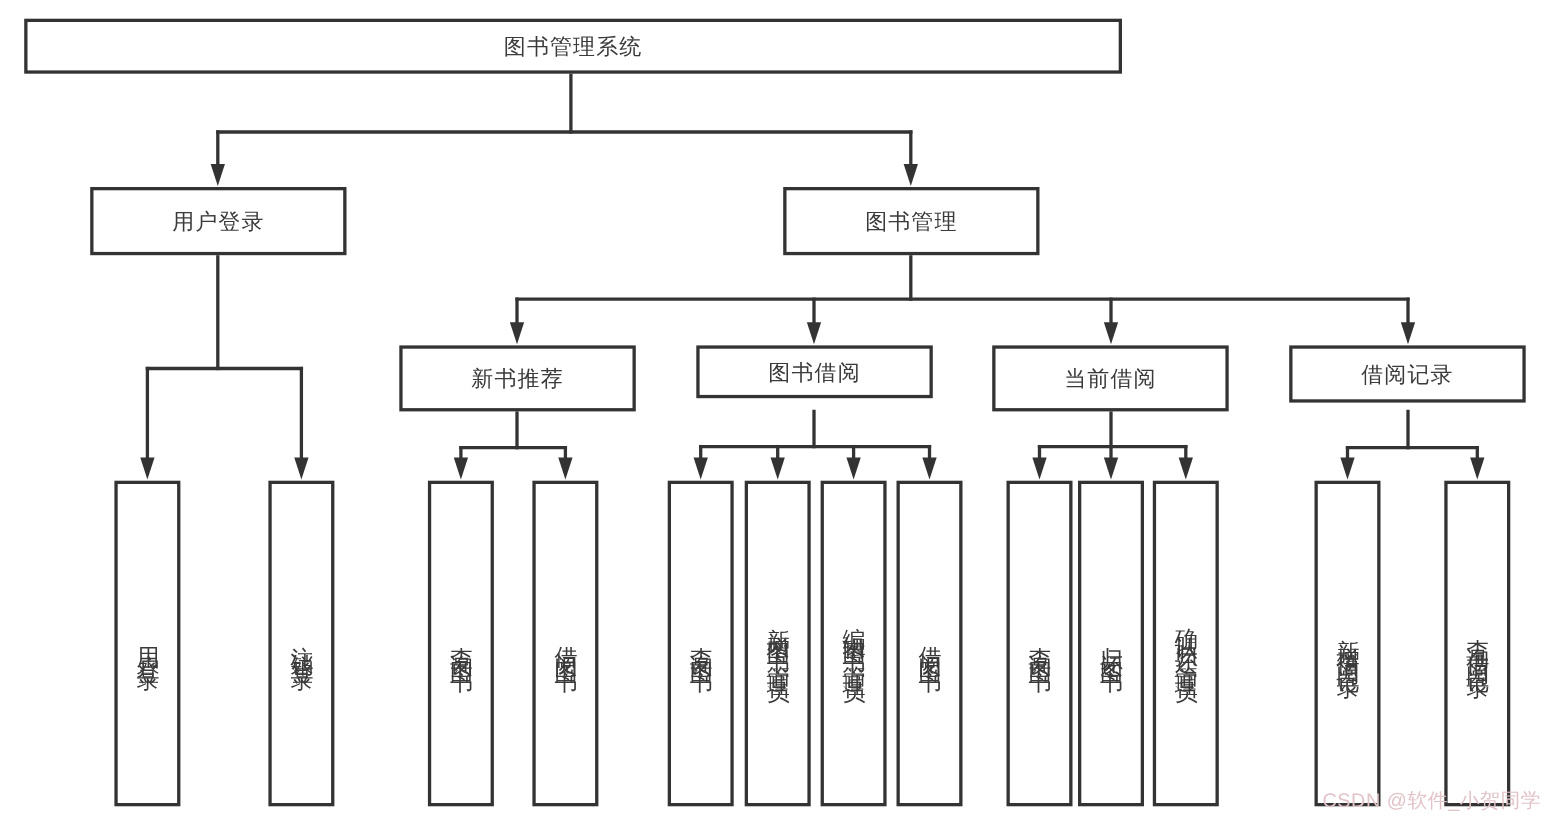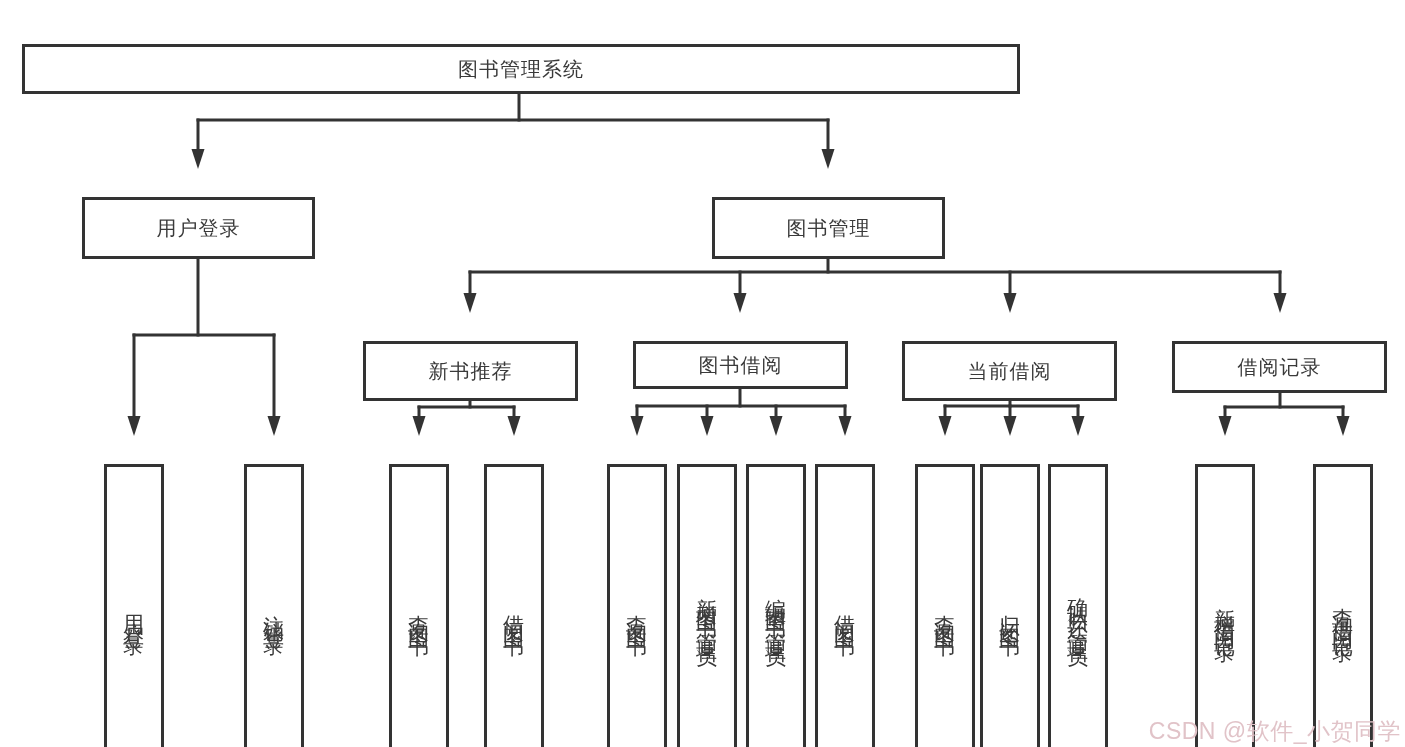--- a/index.html
+++ b/index.html
@@ -22,34 +22,33 @@
   .node{
     position:absolute;
     box-sizing:border-box;
     border:3px solid var(--line);
     background:var(--bg);
     display:flex;align-items:center;justify-content:center;
     color:var(--text);
     font-size:20px;
     letter-spacing:1px;
     z-index:2;
-    margin-top:27px;
   }
   .leaf{font-size:21px;}
   .leaf span{
     writing-mode:vertical-rl;
     text-orientation:mixed;
     letter-spacing:7px;
     line-height:1;
     white-space:nowrap;
   }
   #watermark{
     position:absolute;
     right:4px;top:716px;
-    font-size:23px;
+    font-size:18px;
     color:var(--watermark);
     z-index:3;
     letter-spacing:0.5px;
   }
 </style>
 </head>
 <body>
 
 <div id="stage">
 

